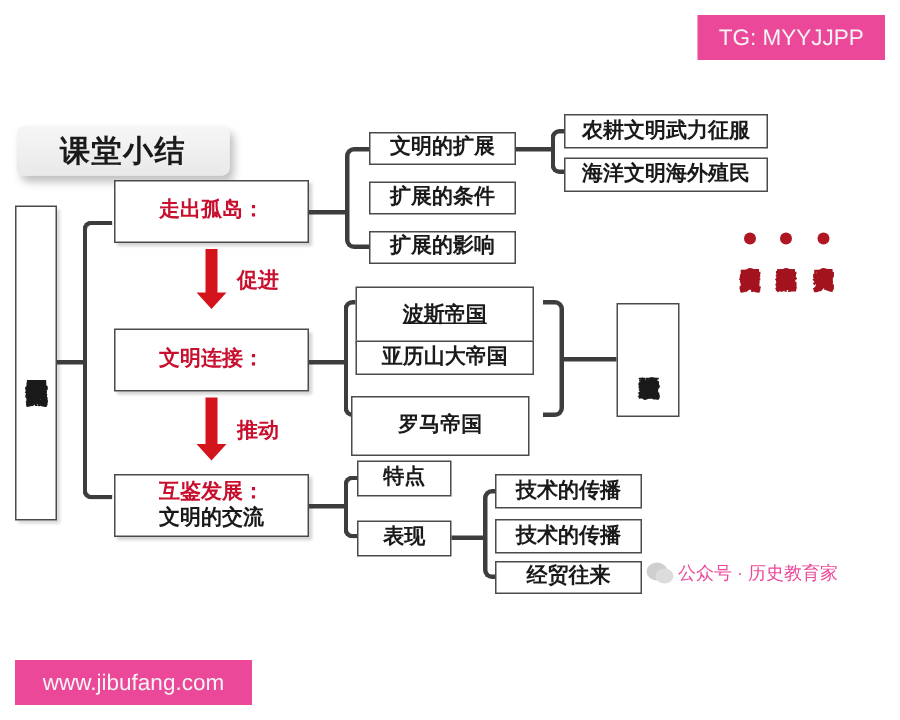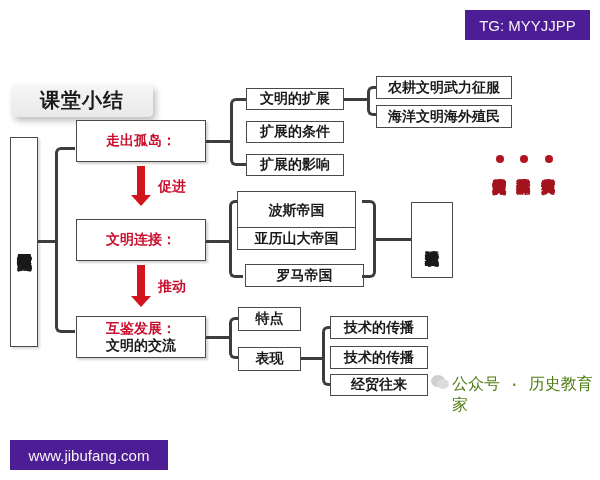--- a/index.html
+++ b/index.html
@@ -9,21 +9,21 @@
     position: absolute; background: #fff; border: 1.5px solid #4a4a4a;
     display: flex; align-items: center; justify-content: center;
     font-weight: bold; font-size: 14px; color: #1a1a1a; text-align: center; line-height: 1.25;
   }
   .box.shadow { box-shadow: 2px 2px 2px rgba(0,0,0,0.18); }
   .red { color: #c8102e; }
   .line { position: absolute; background: #3d3d3d; }
   .brk { position: absolute; border: 3px solid #3d3d3d; border-right: none; border-radius: 6px 0 0 6px; }
   .brk-r { position: absolute; border: 3px solid #3d3d3d; border-left: none; border-radius: 0 6px 6px 0; }
   .watermark {
-    position: absolute; background: #4c1d95; color: #f4f4f4;
+    position: absolute; background: #ec4899; color: #f4f4f4;
     font-family: "Liberation Sans", sans-serif; font-size: 15px;
     display: flex; align-items: center; justify-content: center; text-align: right;
   }
   .title-card {
     position: absolute; left: 11px; top: 84px; width: 142px; height: 33px;
     background: linear-gradient(#f6f6f6, #e9e9e9); border-radius: 5px;
     box-shadow: 3px 4px 6px rgba(0,0,0,0.25);
     display: flex; align-items: center; justify-content: center;
     font-size: 20px; font-weight: bold; letter-spacing: 1px;
   }
@@ -35,21 +35,21 @@
     box-shadow: 2px 2px 2px rgba(0,0,0,0.15);
   }
   .arrow { position: absolute; width: 8px; background: #d4141c; }
   .arrow::after {
     content: ""; position: absolute; left: -6px; bottom: -10px;
     border-left: 10px solid transparent; border-right: 10px solid transparent; border-top: 11px solid #d4141c;
   }
   .arrow-label { position: absolute; font-weight: bold; font-size: 14px; color: #c8102e; }
   .question { position: absolute; font-weight: bold; font-size: 14px; color: #a3141f; line-height: 1.05; }
   .dot { position: absolute; width: 8px; height: 8px; border-radius: 50%; background: #b01522; }
-  .wechat { position: absolute; font-size: 16px; color: #4d7c0f; font-family: Liberation Mono, monospace; }
+  .wechat { position: absolute; font-size: 12px; color: #ec4899; font-family: Liberation Sans, sans-serif; }
   .wechat-icon { position: absolute; width: 20px; height: 16px; }
 </style>
 </head>
 <body>
 
 <div class="watermark" style="left:465px; top:10px; width:125px; height:30px;">TG: MYYJJPP</div>
 <div class="watermark" style="left:10px; top:440px; width:158px; height:30px;">www.jibufang.com</div>
 
 <div class="title-card">课堂小结</div>
 
@@ -75,23 +75,23 @@
 
 <div class="arrow" style="left:137px; top:166px; height:30px;"></div>
 <div class="arrow-label" style="left:158px; top:178px;">促进</div>
 
 <div class="box shadow" style="left:76px; top:219px; width:130px; height:42px; flex-direction:column;">
   <span class="red">文明连接：</span>
 </div>
 <div class="line" style="left:206px; top:240px; width:24px; height:3px;"></div>
 <div class="brk" style="left:229px; top:200px; width:14px; height:78px;"></div>
 
-<div class="box" style="left:237px; top:191px; width:119px; height:39px;">波斯帝国</div>
+<div class="box" style="left:237px; top:191px; width:119px; height:39px;text-decoration:underline;">波斯帝国</div>
 <div class="box" style="left:237px; top:227px; width:119px; height:23px;">亚历山大帝国</div>
-<div class="box" style="left:245px; top:264px; width:119px; height:23px;">罗马帝国</div>
+<div class="box" style="left:234px; top:264px; width:119px; height:40px;">罗马帝国</div>
 
 <div class="brk-r" style="left:362px; top:200px; width:14px; height:78px;"></div>
 <div class="line" style="left:376px; top:238px; width:36px; height:3px;"></div>
 <div class="box vert" style="left:411px; top:202px; width:42px; height:76px; font-size:14px; line-height:1.2; letter-spacing:0;">
   <span style="writing-mode: vertical-rl; height:64px; display:block;">建立疆域统治衰亡</span>
 </div>
 
 <div class="arrow" style="left:137px; top:265px; height:32px;"></div>
 <div class="arrow-label" style="left:158px; top:278px;">推动</div>
 

